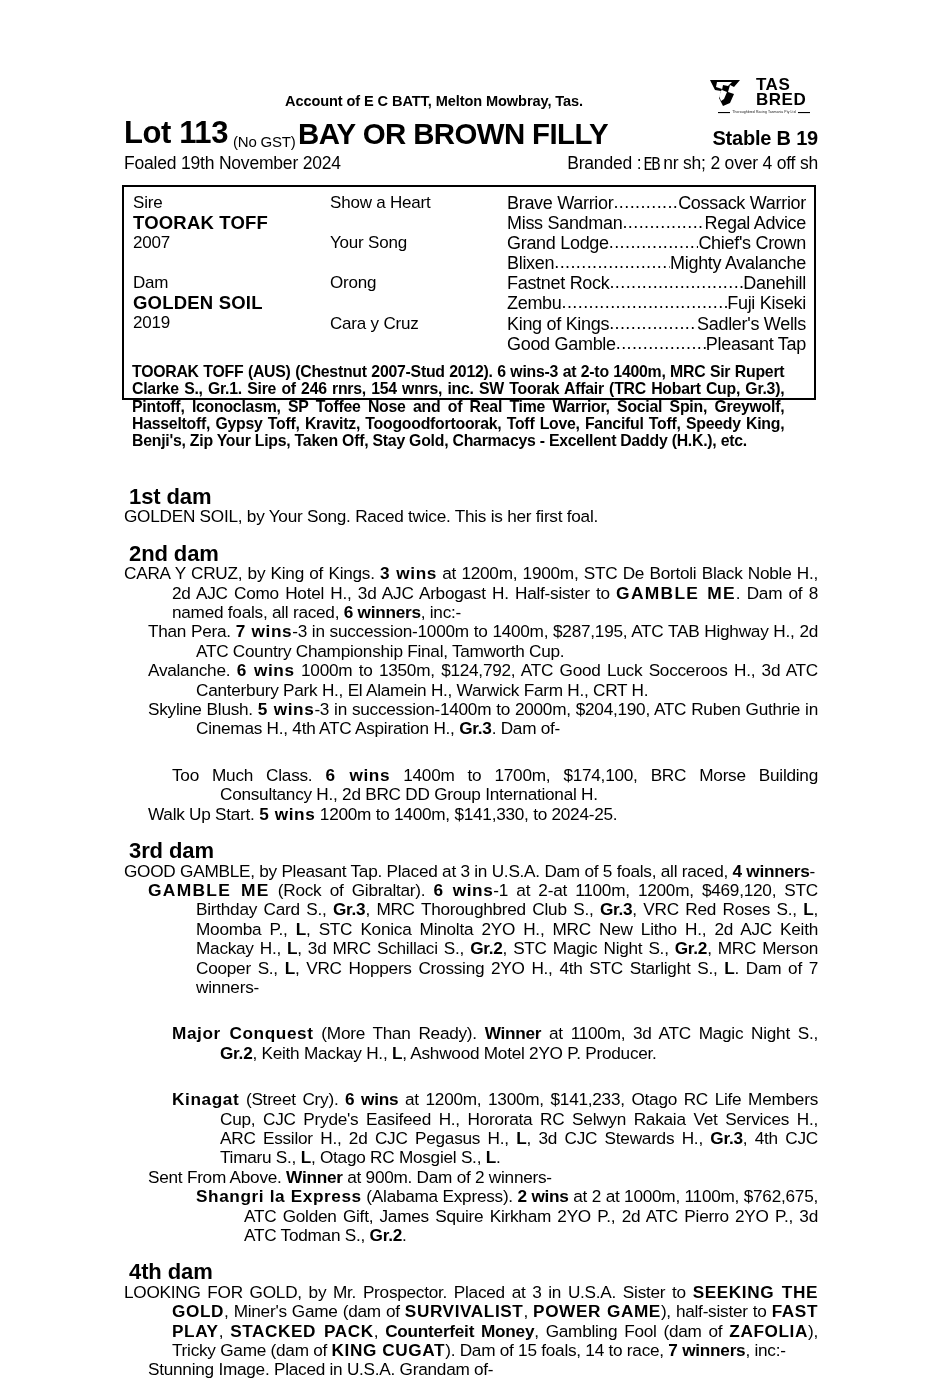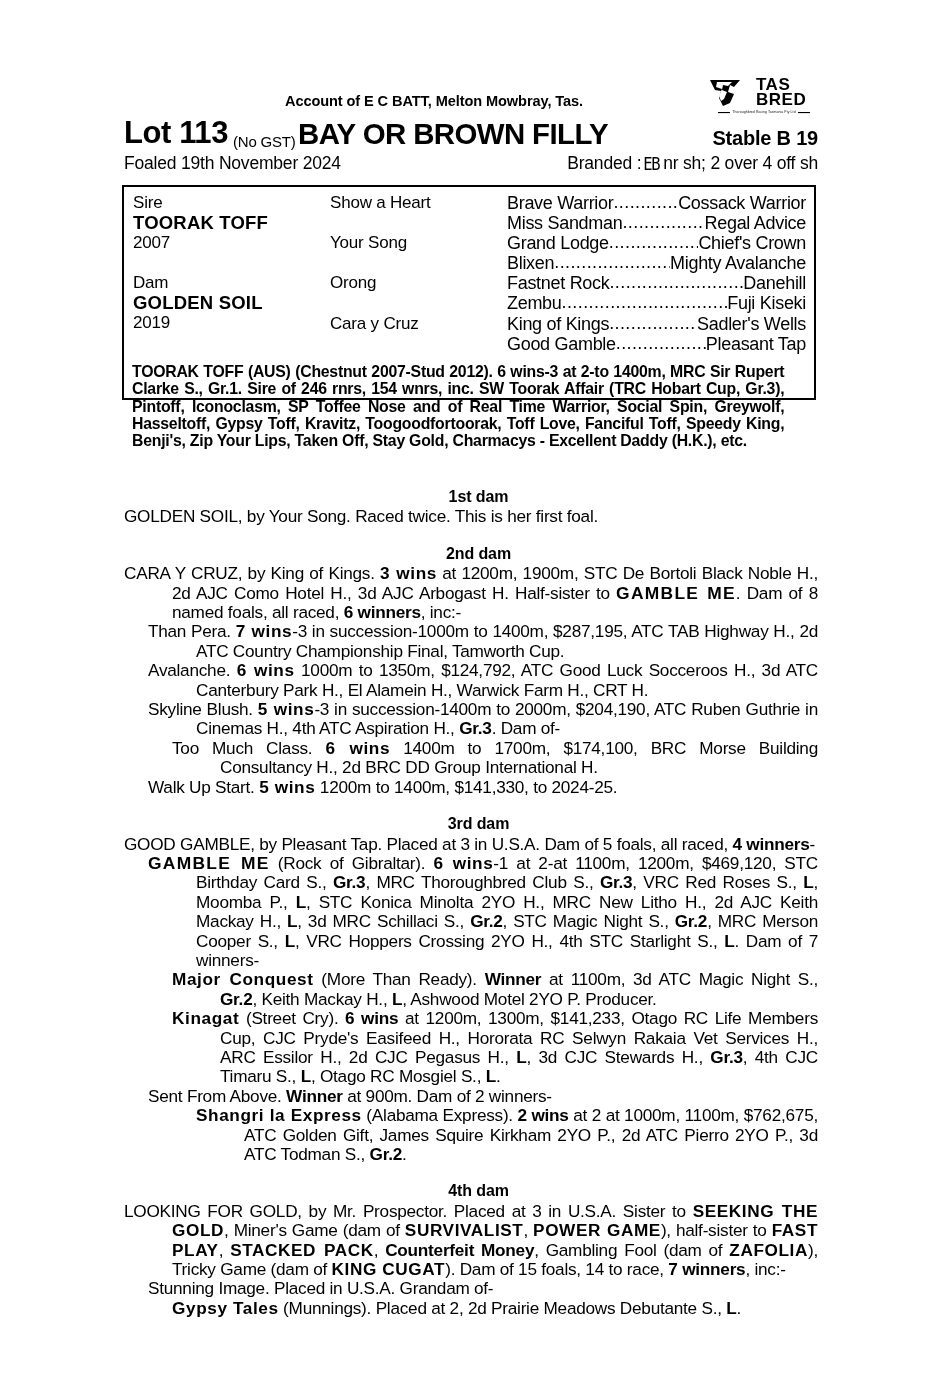--- a/index.html
+++ b/index.html
@@ -216,35 +216,34 @@
     position: absolute;
     top: 487px;
     left: 0;
     width: 694px;
     font-size: 17.2px;
     line-height: 19.4px;
     letter-spacing: -0.25px;
   }
   .dam-head {
     font-weight: bold;
-    font-size: 16px;
-    margin: 0 0 1px 15px;
+    font-size: 22px;
+    margin: 0 0 1px 5px;
     letter-spacing: -0.1px;
-    text-align: center;
   }
   .gap { height: 17px; }
   .para {
     text-align: justify;
     text-justify: inter-word;
     margin: 0;
   }
   .lvl0 { padding-left: 0;    text-indent: 0; }
   .lvl0.hang { padding-left: 48px; text-indent: -48px; }
   .lvl1 { padding-left: 72px; text-indent: -48px; }
-  .lvl2 { padding-left: 96px; text-indent: -48px; }
+  .lvl2 { padding-left: 96px; text-indent: -48px; margin-top: 27px; }
   .lvl3 { padding-left: 120px; text-indent: -48px; }
 
   b.n  { font-weight: bold; }
   b.sp { font-weight: bold; letter-spacing: 0.6px; }
   b.big{ font-weight: bold; letter-spacing: 1.3px; font-size: 17.4px; }
 </style>
 </head>
 <body>
 
 <div class="page">

